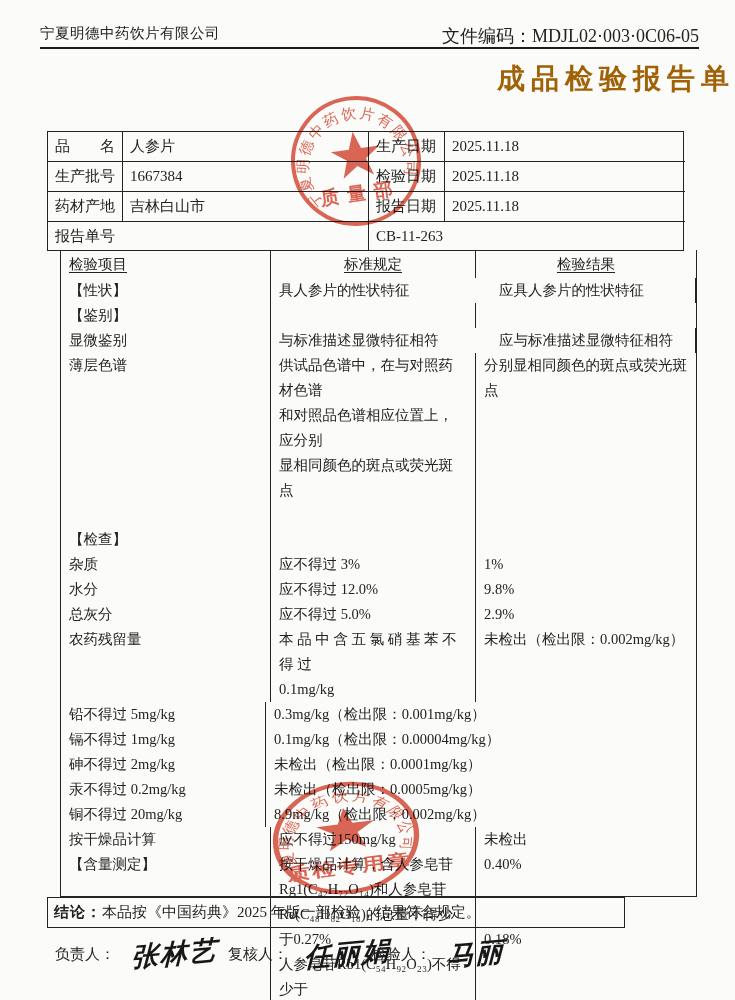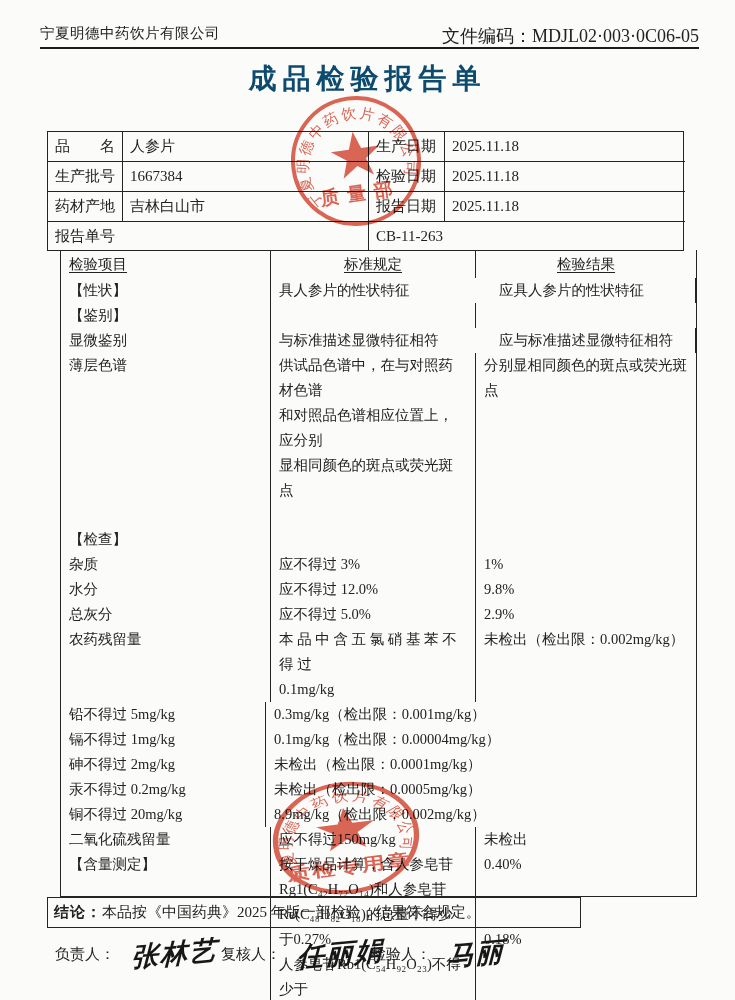--- a/index.html
+++ b/index.html
@@ -7,22 +7,22 @@
     width:735px;height:1000px;position:relative;overflow:hidden;
     background:#fbfbf9;color:#222;
     font-family:"Liberation Serif","DejaVu Serif",serif;
     -webkit-font-smoothing:antialiased;
   }
   
   .hdr{position:absolute;left:40px;right:36px;top:24px;height:23px;
        border-bottom:2.4px solid #1c1c1c;display:flex;justify-content:space-between;align-items:flex-start;}
   .hdr .co{font-size:14.5px;letter-spacing:.5px;}
   .hdr .code{font-size:18px;}
-  .title{position:absolute;left:0;right:0;top:60px;text-align:center;
-         font-size:28px;font-weight:bold;letter-spacing:6px;color:#0c4a6e;}
+  .title{position:absolute;left:0;right:0;top:60px;text-align:right;
+         font-size:28px;font-weight:bold;letter-spacing:6px;color:#a16207;}
   
   .info{position:absolute;left:47px;top:131px;width:637px;
         display:grid;grid-template-columns:75px 246px 76px 240px;
         grid-template-rows:30px 30px 30px 28px;
         border:1.6px solid #242424;font-size:15px;box-sizing:border-box;background:transparent;}
   .info .c{border-right:1.6px solid #242424;border-bottom:1.6px solid #242424;
            display:flex;align-items:center;padding:0 7px;overflow:hidden;white-space:nowrap;}
   .info .c.lastcol{border-right:none;}
   .info .c.lastrow{border-bottom:none;text-align:right;}
   .info .sp12{grid-column:1/3;}
@@ -36,32 +36,32 @@
   .icell{box-sizing:border-box;padding:0 8px;line-height:25px;white-space:pre-line;}
   .col1{width:210px;border-right:1.6px solid #242424;}
   .col2{width:205px;border-right:1.6px solid #242424;}
   .col3{flex:1;}
   .ihead{height:28px;display:flex;align-items:center;}
   .ihead .icell{line-height:28px;white-space:nowrap;}
   .ihead .col2,.ihead .col3{text-align:center;}
   .u{text-decoration:underline;text-underline-offset:3px;}
   .gap .icell{padding-bottom:24px;}
   
-  .concl{position:absolute;left:47px;top:897px;width:534px;height:31px;
+  .concl{position:absolute;left:47px;top:897px;width:578px;height:31px;
          border:1.6px solid #242424;box-sizing:border-box;
          display:flex;align-items:center;padding:0 6px;font-size:15px;white-space:nowrap;}
   .concl b{letter-spacing:1px;}
   
   .sigs{position:absolute;left:47px;top:936px;width:637px;height:58px;}
   .siggrp{position:absolute;top:0;display:flex;align-items:center;}
   .siglabel{font-size:15px;}
   .signame{font-size:27px;font-weight:bold;font-style:italic;color:#171717;
            margin-left:16px;transform:rotate(-5deg) skewX(-6deg);letter-spacing:2px;
            font-family:"DejaVu Serif","Liberation Serif",serif;}
-  .g1{left:8px;} .g2{left:174px;text-align:right;} .g3{left:324px;}
+  .g1{left:8px;} .g2{left:181px;text-align:right;} .g3{left:324px;}
   
   .stamp{position:absolute;mix-blend-mode:multiply;opacity:.8;pointer-events:none;z-index:6;}
   .stamp svg{display:block;}
   .st-top{left:289px;top:94px;width:134px;height:134px;transform:rotate(-8deg);}
   .st-bot{left:270px;top:780px;width:152px;height:116px;transform:rotate(-7deg);}
 </style>
 </head>
 <body>
 
 <div class="hdr">
@@ -152,21 +152,21 @@
 砷不得过 2mg/kg
 汞不得过 0.2mg/kg
 铜不得过 20mg/kg</div>
     <div class="icell col3">0.3mg/kg（检出限：0.001mg/kg）
 0.1mg/kg（检出限：0.00004mg/kg）
 未检出（检出限：0.0001mg/kg）
 未检出（检出限：0.0005mg/kg）
 8.9mg/kg（检出限：0.002mg/kg）</div>
   </div>
   <div class="irow">
-    <div class="icell col1">二氧化硫残留量</div>
+    <div class="icell col1">按干燥品计算</div>
     <div class="icell col2">应不得过150mg/kg</div>
     <div class="icell col3">未检出</div>
   </div>
   <div class="irow fill">
     <div class="icell col1">【含量测定】</div>
     <div class="icell col2">按干燥品计算，含人参皂苷
 Rg1(C₄₂H₇₂O₁₄)和人参皂苷
 Re(C₄₈H₈₂O₁₈)的总量不得少于0.27%
 人参皂苷Rb1(C₅₄H₉₂O₂₃)不得少于
 0.18%</div>

